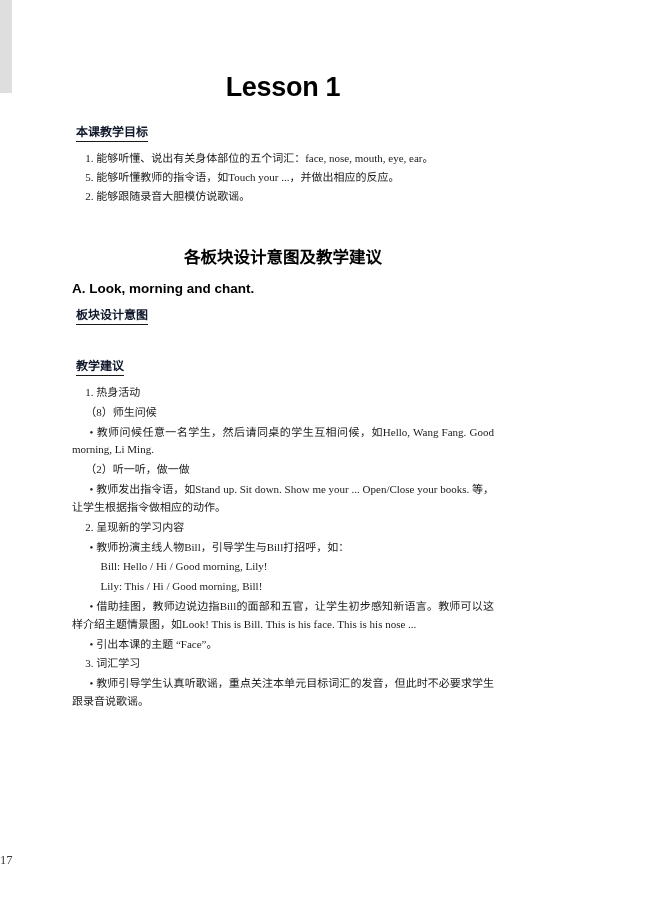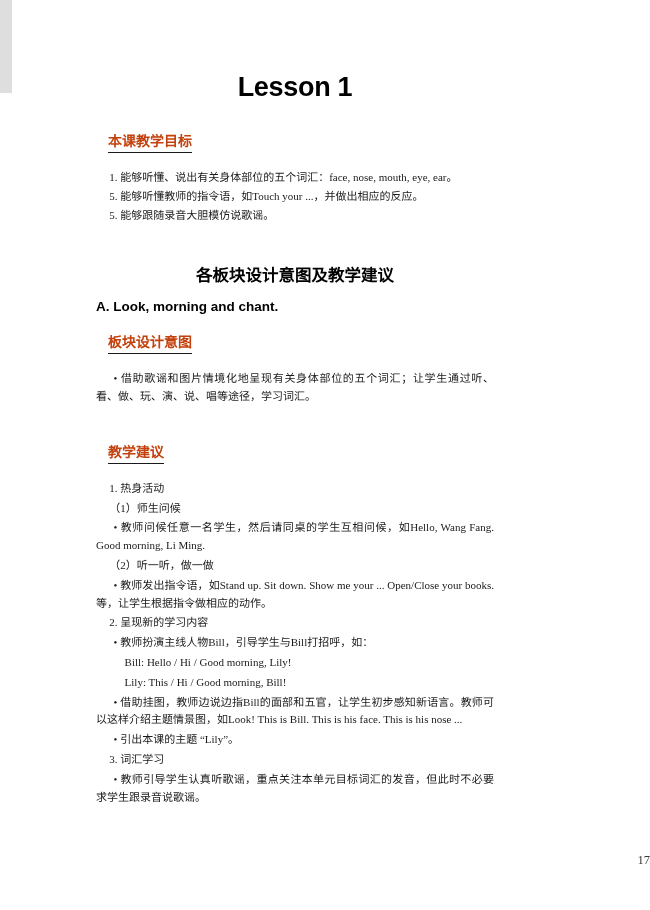--- a/index.html
+++ b/index.html
@@ -27,45 +27,45 @@
     background: #dedede;
   }
 
   .page {
     position: absolute;
     left: 0;
     top: 0;
     width: 566px;
     height: 910px;
     box-sizing: border-box;
-    padding: 0 72px 0 96px;
+    padding: 0 72px 0 72px;
   }
 
   
   .lesson-title {
     margin: 0;
     padding-top: 72px;
     text-align: center;
     font-family: "Liberation Sans", "DejaVu Sans", sans-serif;
     font-weight: bold;
     font-size: 27px;
     letter-spacing: -0.3px;
     color: #000;
   }
 
   .underline-heading {
     display: inline-block;
-    margin: 12px;
+    margin: 4px;
     font-family: "Liberation Sans", "DejaVu Sans", sans-serif;
     font-weight: bold;
-    font-size: 14px;
+    font-size: 12px;
     border-bottom: 1.4px solid #1a1a1a;
     padding-bottom: 1px;
     line-height: 1.35;
-    color: #c2410c;
+    color: #0f172a;
   }
 
   .h-objectives-wrap { margin-top: 17px; }
 
   .section-heading {
     margin: 12px;
     text-align: center;
     font-family: "Liberation Sans", "DejaVu Sans", sans-serif;
     font-weight: bold;
     font-size: 16.5px;
@@ -103,69 +103,66 @@
 
   .body-block { margin-top: 4px; }
   .body-block p.line { margin-top: 2px; }
 
   
   .page-number {
     position: absolute;
     left: 0;
     right: 0;
     bottom: 42px;
-    text-align: right;
+    text-align: left;
     font-size: 12.5px;
     color: #3a3a3a;
   }
 </style>
 </head>
 <body>
 
 <div class="edge-band"></div>
 
 <div class="page">
 
   <h1 class="lesson-title">Lesson 1</h1>
 
   <div class="h-objectives-wrap">
     <div class="underline-heading">本课教学目标</div>
     <div class="list-block">
       <p class="line numbered">1. 能够听懂、说出有关身体部位的五个词汇：face, nose, mouth, eye, ear。</p>
       <p class="line numbered">5. 能够听懂教师的指令语，如Touch your ...，并做出相应的反应。</p>
-      <p class="line numbered">5. 能够跟随录音大胆模仿说歌谣。</p>
+      <p class="line numbered">2. 能够跟随录音大胆模仿说歌谣。</p>
     </div>
   </div>
 
   <div class="section-heading-wrap">
     <h2 class="section-heading">各板块设计意图及教学建议</h2>
     <div class="sub-heading-en">A. Look, morning and chant.</div>
   </div>
 
   <div class="h-blockintent-wrap">
     <div class="underline-heading">板块设计意图</div>
-    <div class="body-block">
-      <p class="line bullet">• 借助歌谣和图片情境化地呈现有关身体部位的五个词汇；让学生通过听、看、做、玩、演、说、唱等途径，学习词汇。</p>
-    </div>
   </div>
 
   <div class="h-suggestion-wrap">
     <div class="underline-heading">教学建议</div>
     <div class="body-block">
       <p class="line numbered">1. 热身活动</p>
-      <p class="line numbered">（1）师生问候</p>
+      <p class="line numbered">（8）师生问候</p>
       <p class="line bullet">• 教师问候任意一名学生，然后请同桌的学生互相问候，如Hello, Wang Fang.  Good morning, Li Ming.</p>
       <p class="line numbered">（2）听一听，做一做</p>
       <p class="line bullet">• 教师发出指令语，如Stand up. Sit down. Show me your ... Open/Close your books. 等，让学生根据指令做相应的动作。</p>
       <p class="line numbered">2. 呈现新的学习内容</p>
       <p class="line bullet">• 教师扮演主线人物Bill，引导学生与Bill打招呼，如：</p>
       <p class="line dialog">Bill: Hello / Hi / Good morning, Lily!</p>
       <p class="line dialog">Lily: This / Hi / Good morning, Bill!</p>
       <p class="line bullet">• 借助挂图，教师边说边指Bill的面部和五官，让学生初步感知新语言。教师可以这样介绍主题情景图，如Look! This is Bill. This is his face. This is his nose ...</p>
-      <p class="line bullet">• 引出本课的主题 “Lily”。</p>
+      <p class="line bullet">• 引出本课的主题 “Face”。</p>
       <p class="line numbered">3. 词汇学习</p>
       <p class="line bullet">• 教师引导学生认真听歌谣，重点关注本单元目标词汇的发音，但此时不必要求学生跟录音说歌谣。</p>
     </div>
   </div>
 
 </div>
 
 <div class="page-number">17</div>
 
 </body></html>

